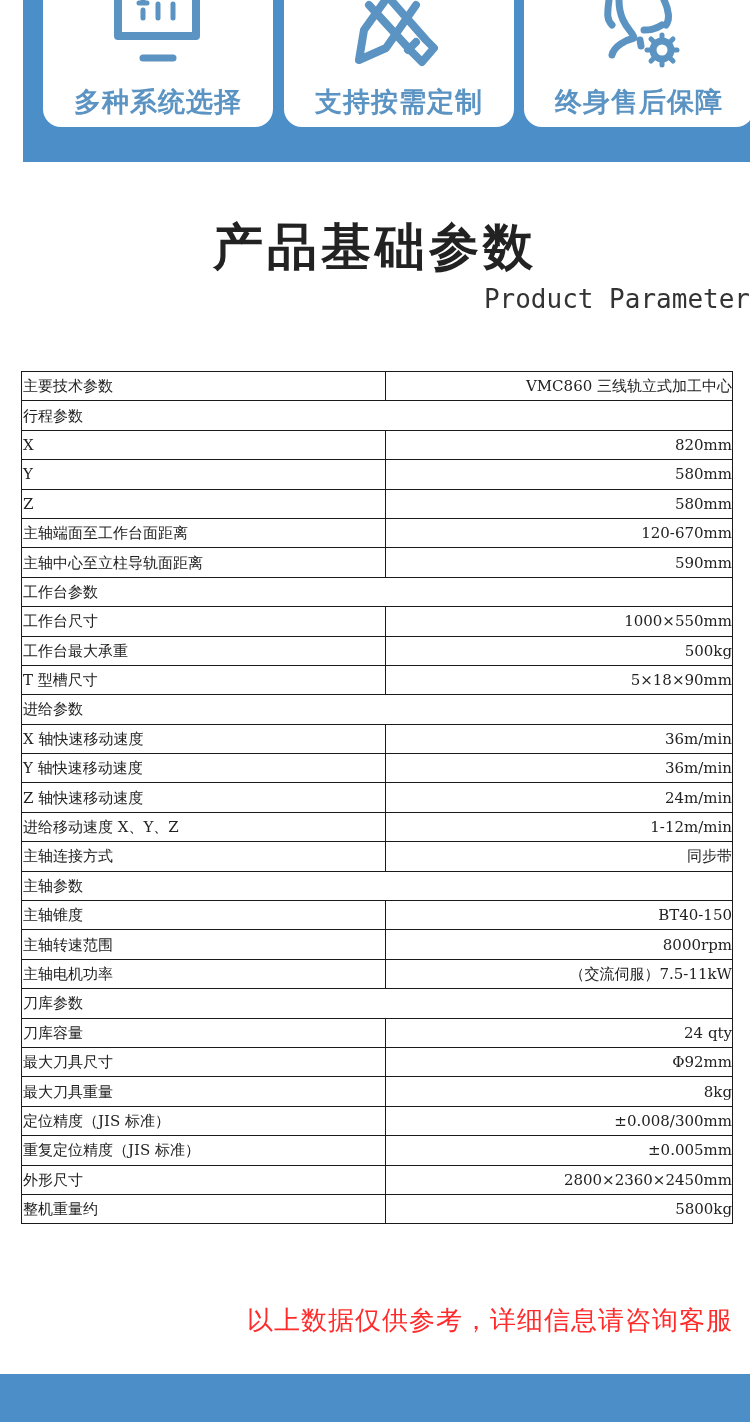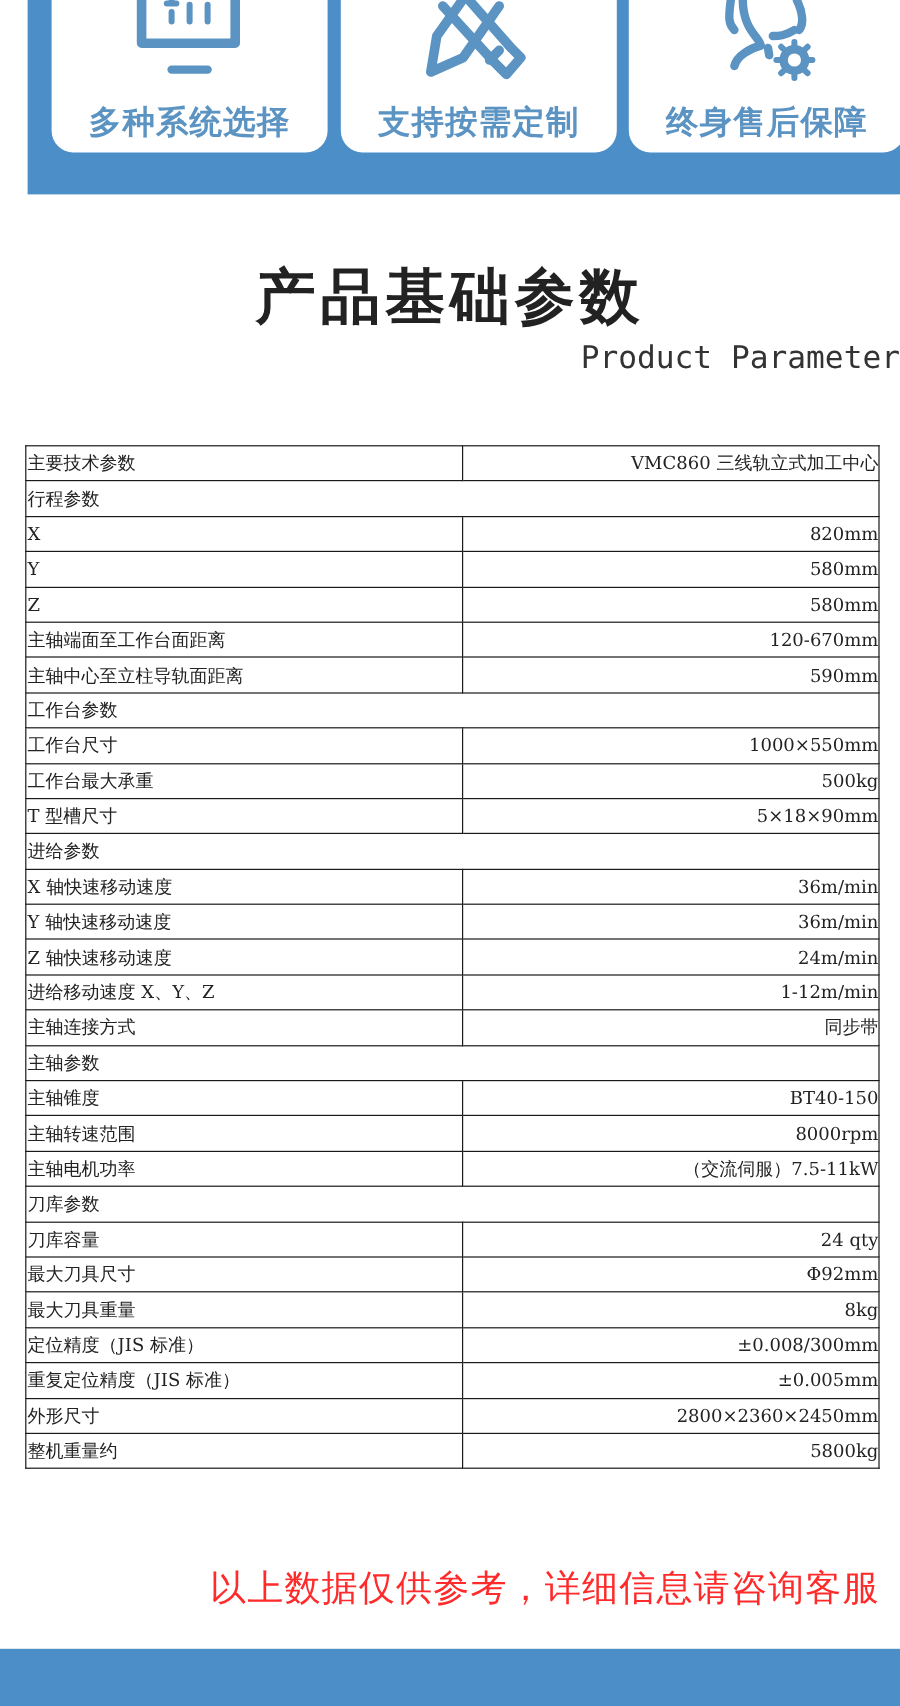--- a/index.html
+++ b/index.html
@@ -40,21 +40,21 @@
   table.params td {
     border: 1.5px solid #1a1a1a; height: 28.4px; padding: 0 0 0 1px;
     font-size: 15px; color: #222222; white-space: nowrap; overflow: hidden;
     line-height: 28px;
   }
   table.params td.val { text-align: right; padding: 0; }
   table.params col.c1 { width: 364px; }
   table.params col.c2 { width: 347px; }
   .note {
     position: absolute; right: 17px; top: 1303px;
-    font-family: "DejaVu Sans", sans-serif; font-size: 30px; color: #ff2b2b;
+    font-family: "DejaVu Sans", sans-serif; font-size: 26px; color: #ff2b2b;
     letter-spacing: 1px;
   }
   .bottom-band {
     position: absolute; left: 0; top: 1374px; width: 750px; height: 48px;
     background: #4b8ec8;
   }
 </style>
 </head>
 <body>
 

